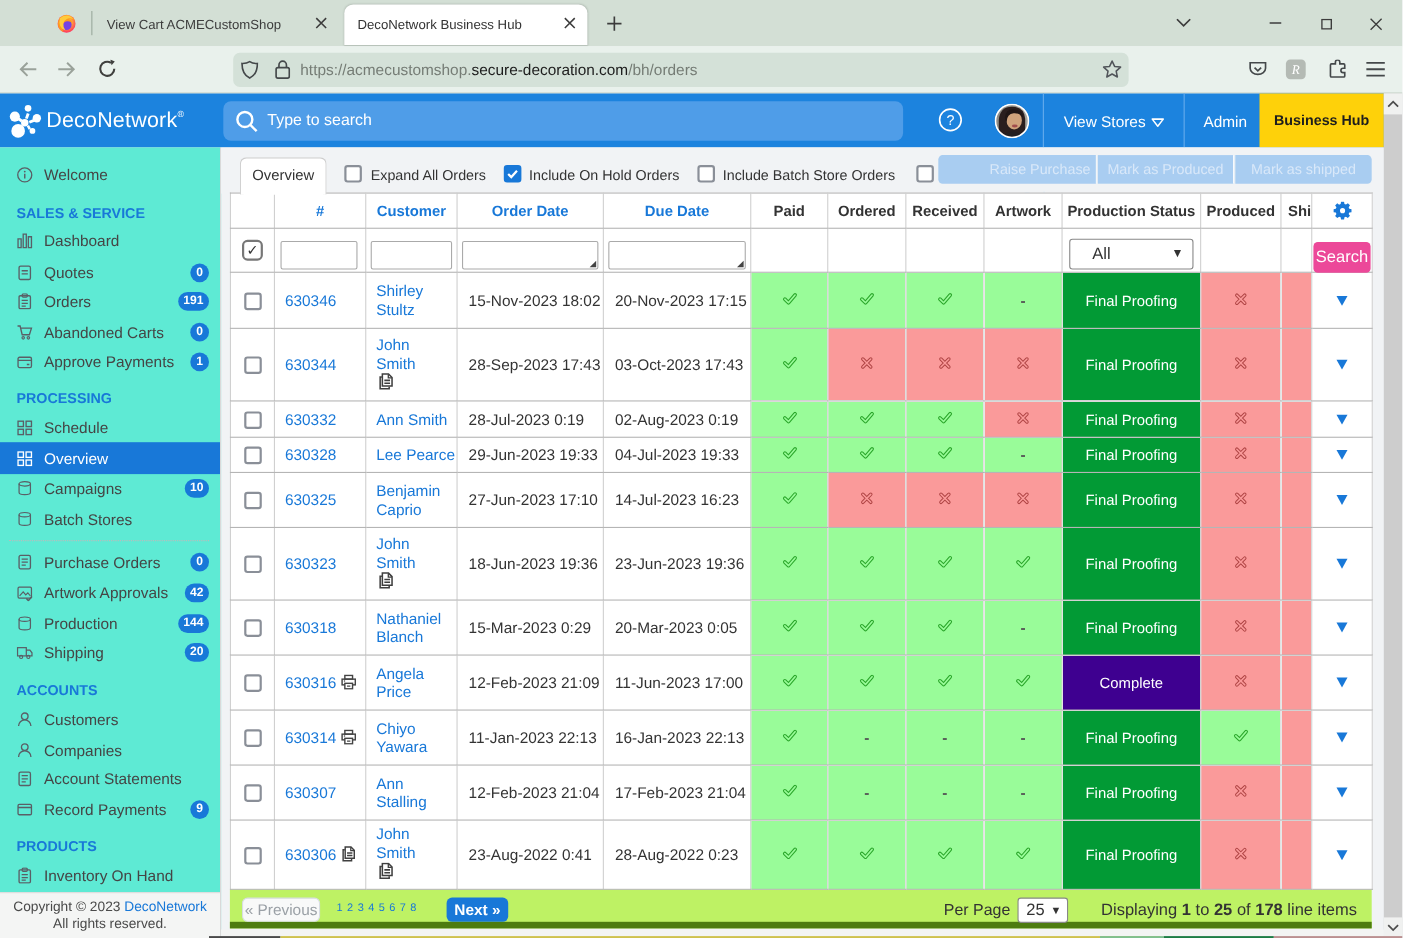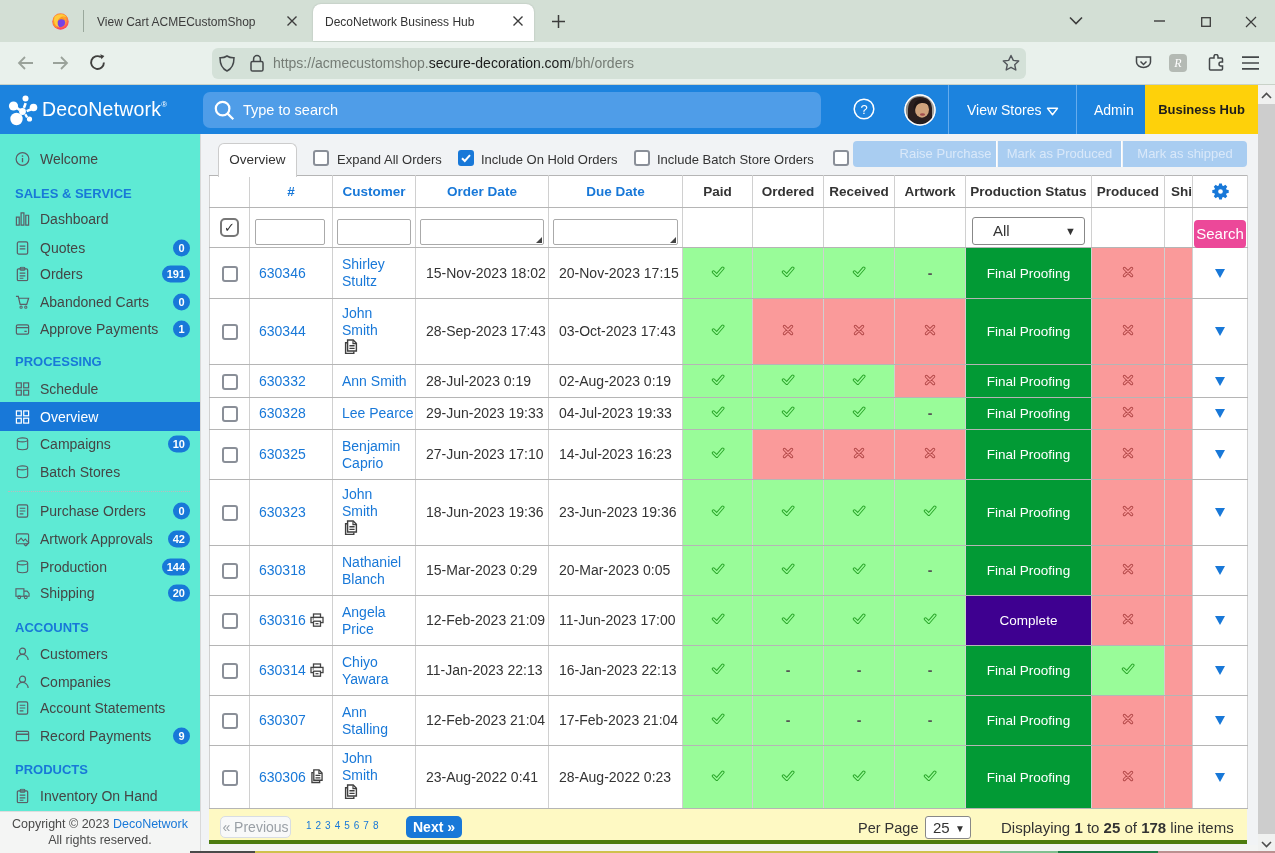--- a/index.html
+++ b/index.html
@@ -58,21 +58,21 @@
   td.comp { background:#3e0090; color:#fff; text-align:center; font-size:13.5px; }
   td.arrow { background:#fff; text-align:center; }
   .tri { display:inline-block; width:0; height:0; border-left:5.5px solid transparent; border-right:5.5px solid transparent; border-top:9px solid #1878d8; }
 
   .flt { position:absolute; height:26px; border:1px solid #aaa; background:#fff; border-radius:2px; }
   .dateflt::after { content:""; position:absolute; right:1px; bottom:1px; width:0; height:0; border-left:6px solid transparent; border-bottom:6px solid #444; }
   td.ckb { text-align:center; }
   .rcb { display:inline-block; width:16px; height:16px; border:2px solid #8a8f98; border-radius:3px; background:#fff; vertical-align:middle; }
 
   
-  #pagebar { position:absolute; top:809px; left:209px; width:1038px; height:35px; background:#fef9c3; border-bottom:4px solid #4d7c0f; }
+  #pagebar { position:absolute; top:809px; left:209px; width:1038px; height:35px; background:#bef264; border-bottom:6px solid #4d7c0f; }
   #pagebar .pnum { color:#1878d8; font-size:15px; }
 
   
   #vscroll { position:absolute; top:85px; left:1258px; width:17px; height:768px; background:#cdcdcd; }
   .sbtn { position:absolute; left:0; width:17px; height:19px; background:#f0f1f0; color:#4d4d4d; text-align:center; }
 </style>
 </head>
 <body>
 <div id="root">
   <div id="tabbar">

